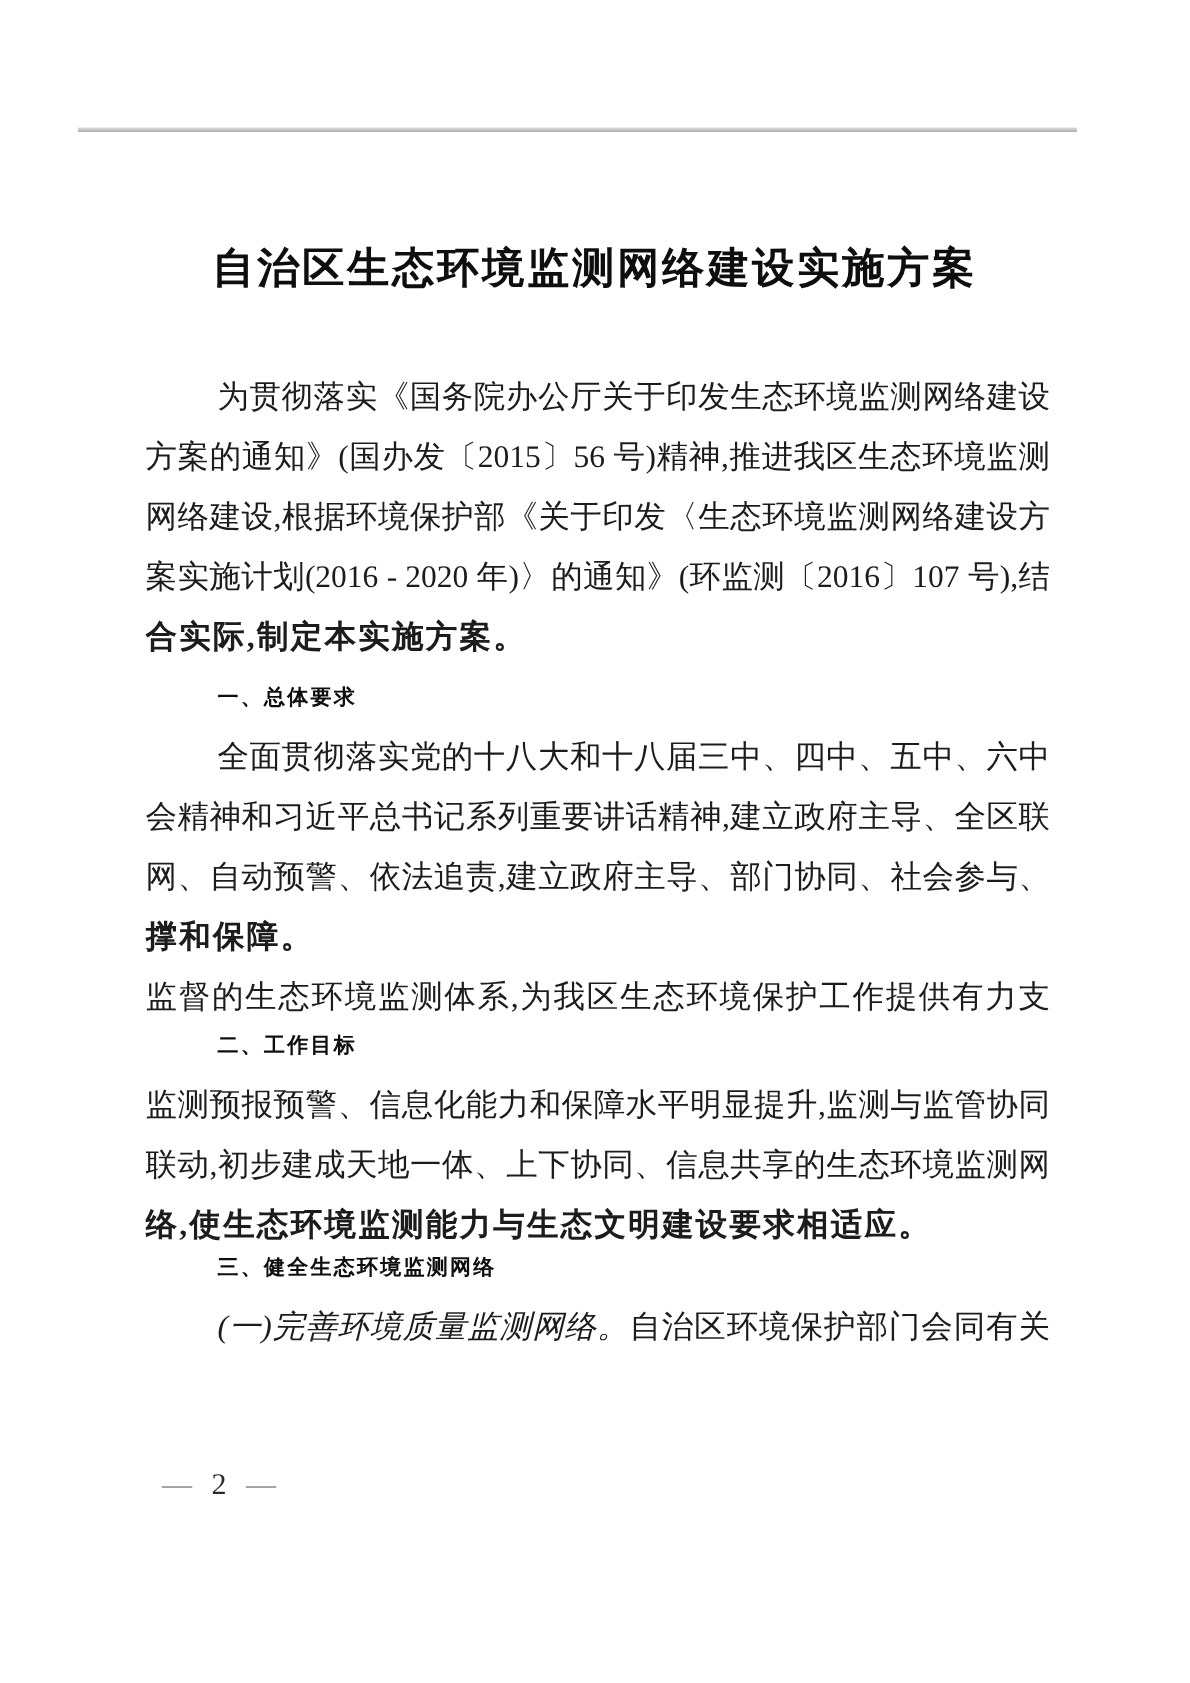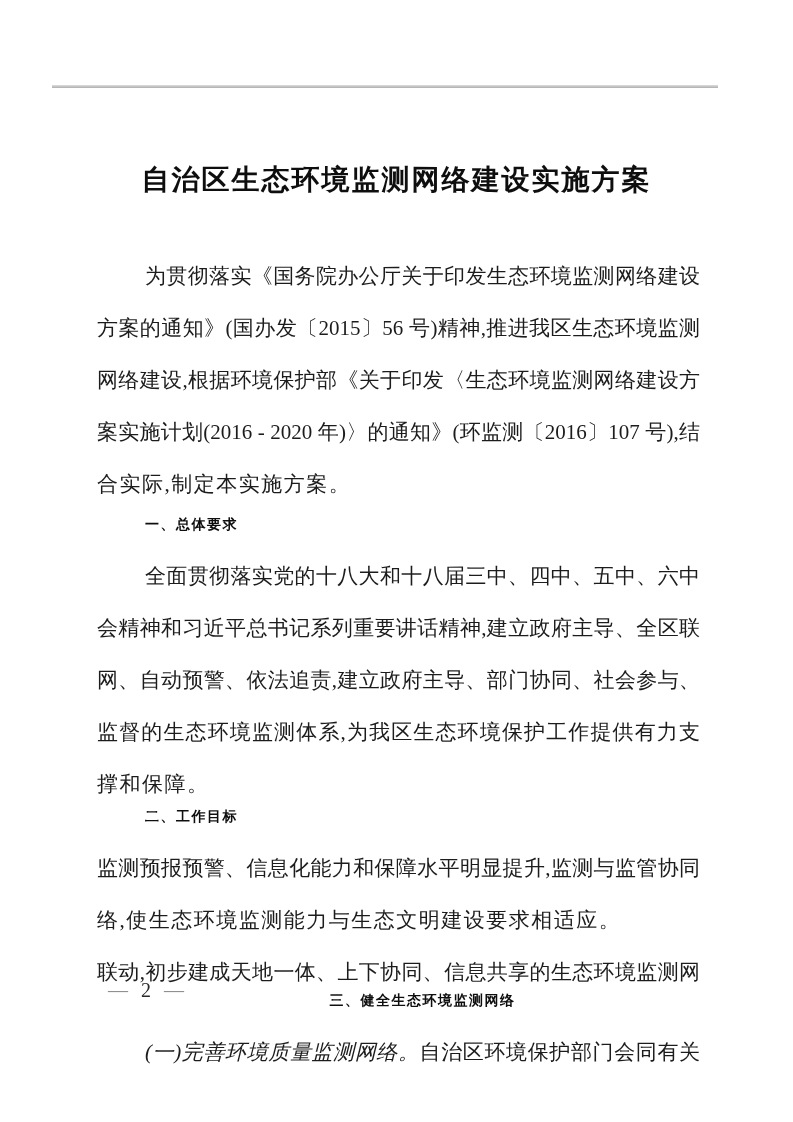--- a/index.html
+++ b/index.html
@@ -43,42 +43,41 @@
     left: 97px;
     top: 244px;
     width: 603px;
     font-size: 21px;
   }
 
   .line {
     height: 40px;
     line-height: 40px;
     overflow: hidden;
-    margin-top: 12px;
   }
   .full {
     text-align: justify;
     text-align-last: justify;
   }
   .indent { text-indent: 48px; }
-  .last { letter-spacing: 1.5px; }
+  .last { letter-spacing: 1.5px; font-weight: bold; }
 
   .sec-heading {
     margin: 0;
     height: 40px;
     line-height: 40px;
     font-family: "Liberation Sans", "DejaVu Sans", sans-serif;
     font-weight: 700;
     font-size: 14px;
     letter-spacing: 1.5px;
     text-indent: 48px;
     color: #0e0e0e;
   }
   .pull8  { margin-top: -8px; }
-  .pull12 { margin-top: -12px; text-align: center; }
+  .pull12 { margin-top: -12px; }
 
   .kai {
     font-style: italic;
     font-family: "Liberation Serif", "DejaVu Serif", serif;
   }
 
   .page-footer {
     position: absolute;
     left: 108px;
     top: 976px;
@@ -110,28 +109,28 @@
   <div class="line full">方案的通知》(国办发〔2015〕56 号)精神,推进我区生态环境监测</div>
   <div class="line full">网络建设,根据环境保护部《关于印发〈生态环境监测网络建设方</div>
   <div class="line full">案实施计划(2016 - 2020 年)〉的通知》(环监测〔2016〕107 号),结</div>
   <div class="line last">合实际,制定本实施方案。</div>
 
   <h2 class="sec-heading">一、总体要求</h2>
 
   <div class="line full indent">全面贯彻落实党的十八大和十八届三中、四中、五中、六中全</div>
   <div class="line full">会精神和习近平总书记系列重要讲话精神,建立政府主导、全区联</div>
   <div class="line full">网、自动预警、依法追责,建立政府主导、部门协同、社会参与、公众</div>
+  <div class="line last">撑和保障。</div>
   <div class="line full">监督的生态环境监测体系,为我区生态环境保护工作提供有力支</div>
-  <div class="line last">撑和保障。</div>
 
   <h2 class="sec-heading pull8">二、工作目标</h2>
 
   <div class="line full">监测预报预警、信息化能力和保障水平明显提升,监测与监管协同</div>
+  <div class="line full">联动,初步建成天地一体、上下协同、信息共享的生态环境监测网</div>
   <div class="line last">络,使生态环境监测能力与生态文明建设要求相适应。</div>
-  <div class="line full">联动,初步建成天地一体、上下协同、信息共享的生态环境监测网</div>
 
   <h2 class="sec-heading pull12">三、健全生态环境监测网络</h2>
 
   <div class="line full indent">
     <span class="kai">(一)完善环境质量监测网络。</span><span>自治区环境保护部门会同有关</span>
   </div>
 
 </div>
 
 <div class="page-footer">

